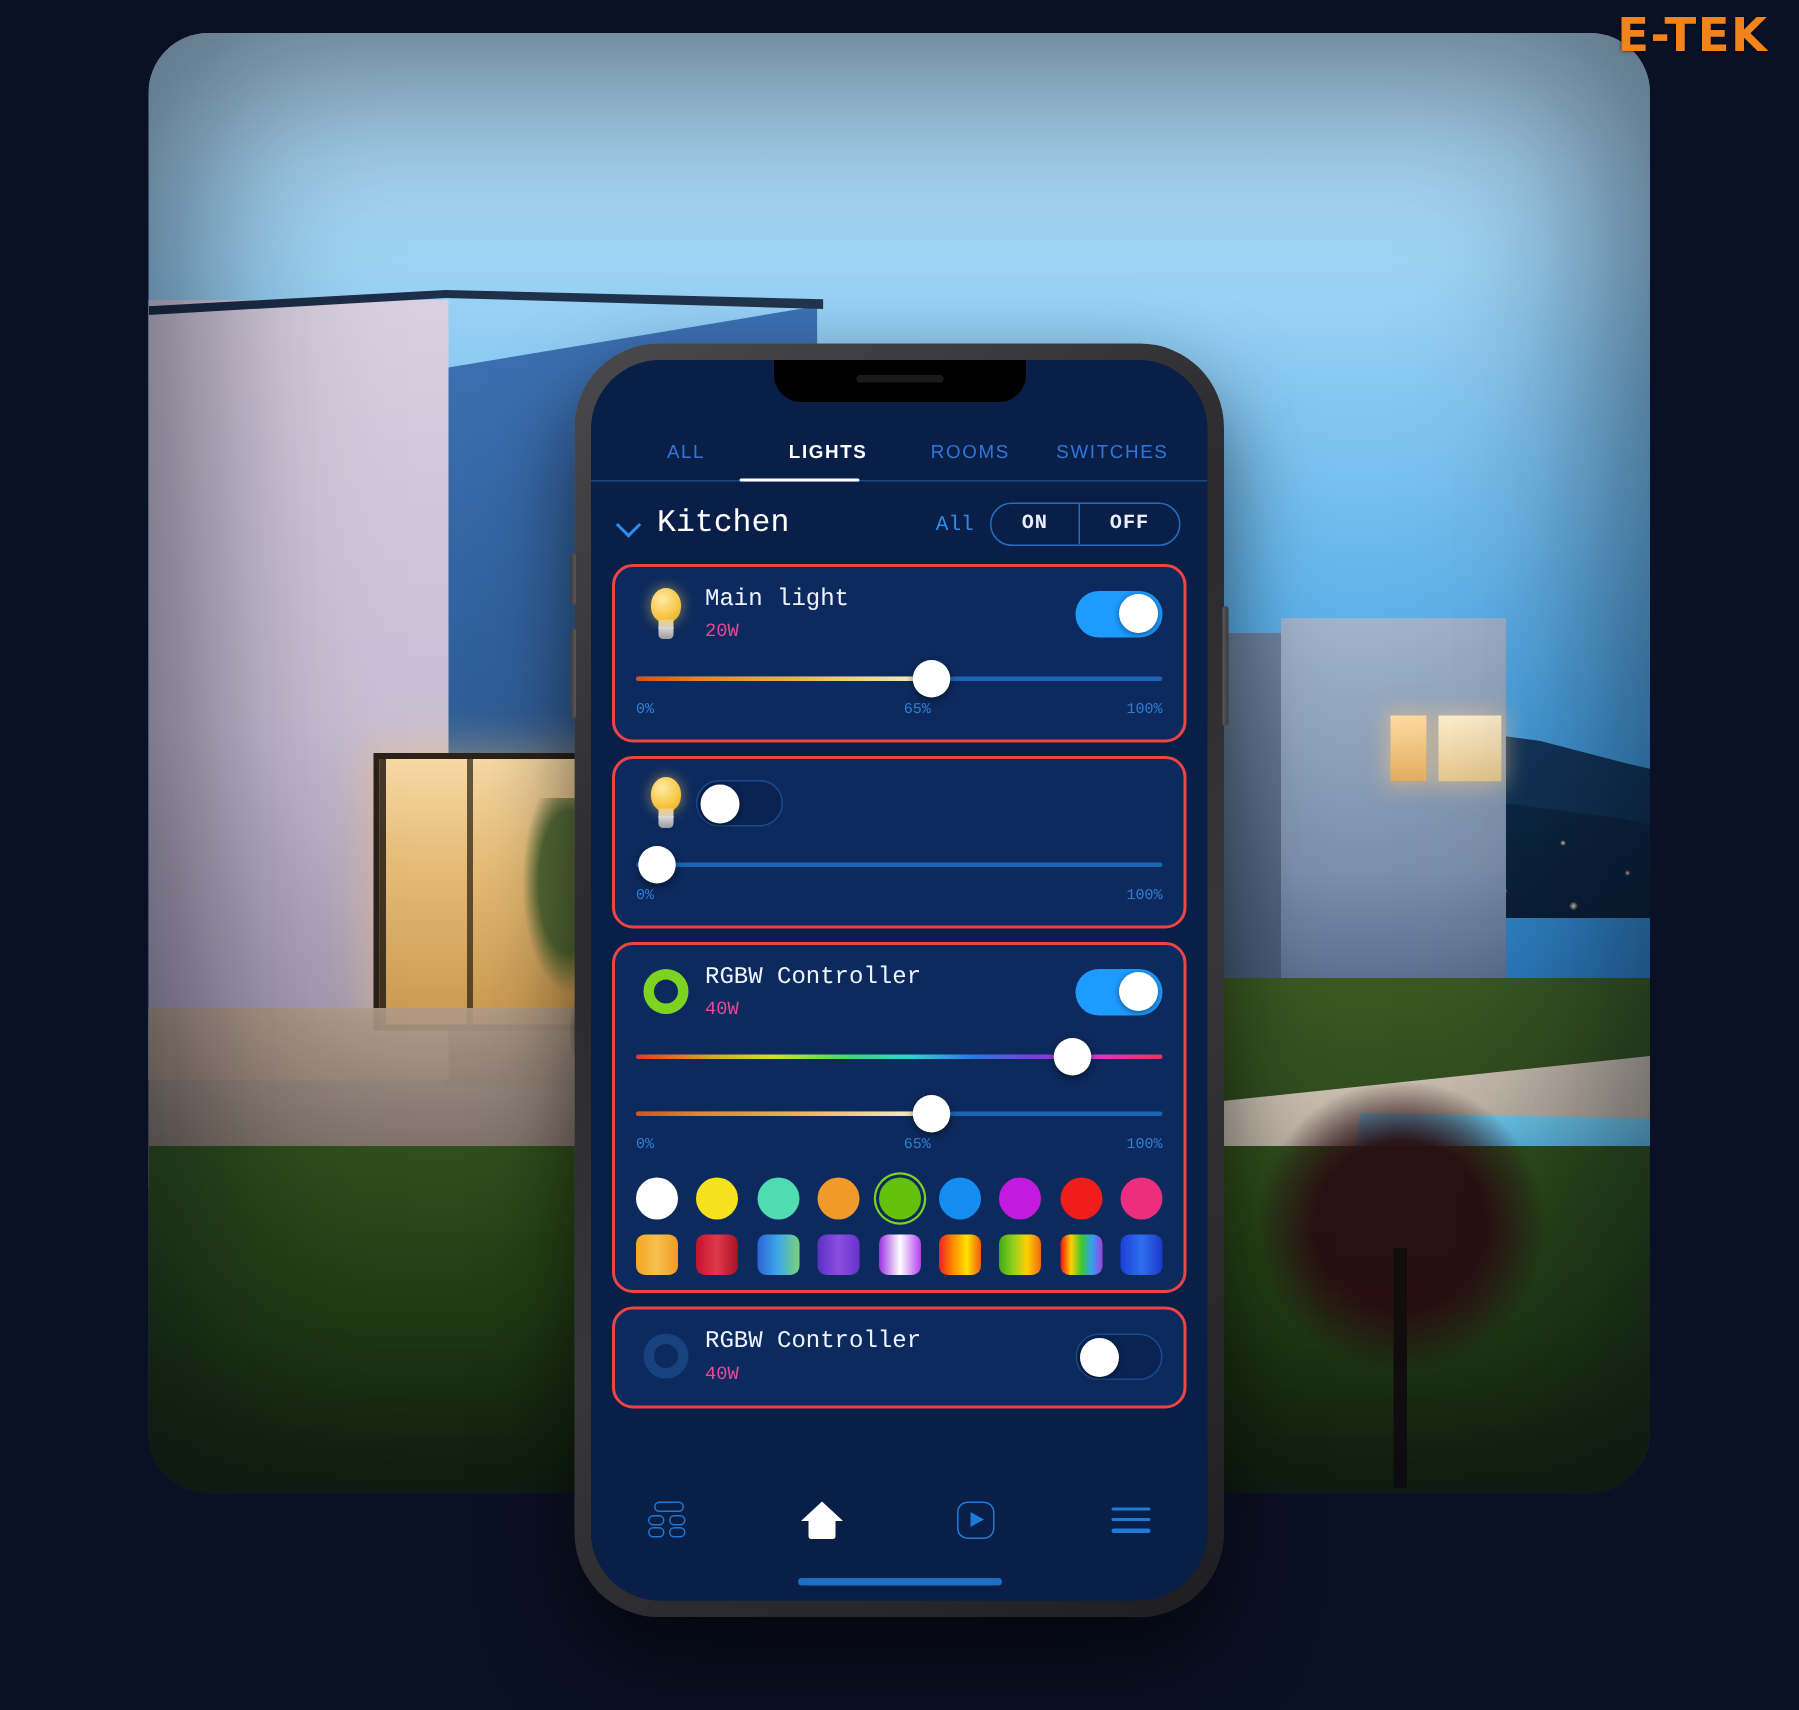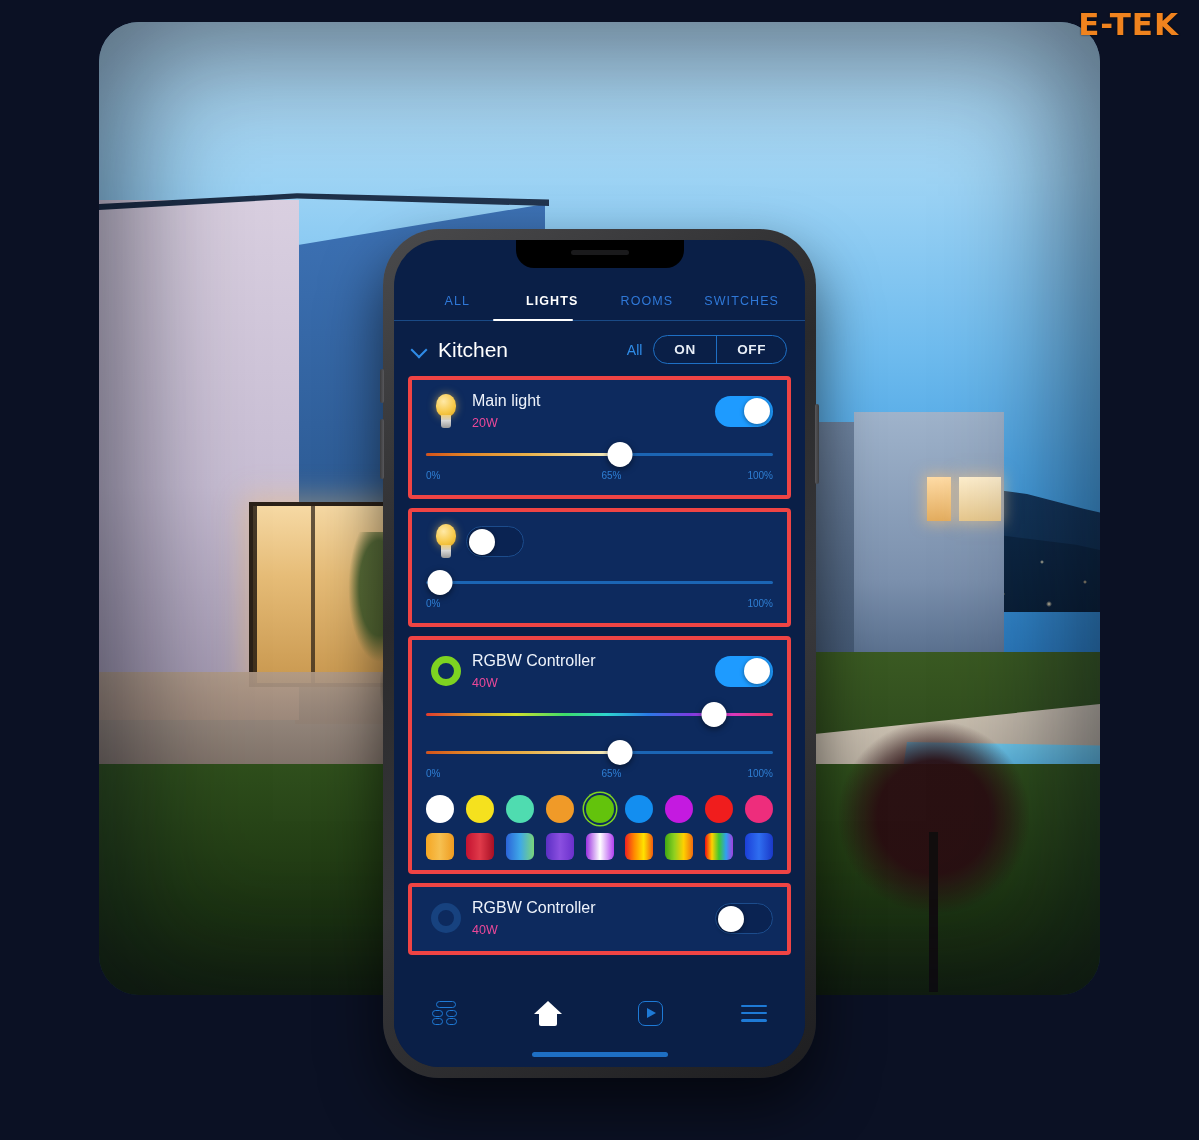--- a/index.html
+++ b/index.html
@@ -227,21 +227,21 @@
     display: flex; border: 1.4px solid #1e6fc4; border-radius: 18px; overflow: hidden;
   }
   .onoff div {
     padding: 6px 20px; color: #e8eef7; font-size: 13.5px; font-weight: 600; letter-spacing: .6px;
   }
   .onoff .sep { padding: 0; width: 1.4px; background: #1e6fc4; }
 
   
   .cards { padding: 0 14px; }
   .card {
-    background: #0d2a5e; border: 4px solid #ef4444; border-radius: 4px;
+    background: #0d2a5e; border: 2px solid #ef4444; border-radius: 14px;
     margin-bottom: 9px; padding: 12px 14px 10px;
   }
   .card.flat { padding-bottom: 14px; }
   .card-top { display: flex; align-items: center; }
   .dev-icon { width: 40px; flex: none; display:flex; align-items:center; justify-content:center; }
   .bulb { width: 26px; height: 34px; position: relative; }
   .bulb .glass {
     position:absolute; left:3px; top:0; width:20px; height:23px; border-radius:50% 50% 45% 45%;
     background: radial-gradient(circle at 38% 32%, #ffe9a6, #f7c94a 55%, #e2a616);
     box-shadow: 0 0 9px rgba(255,205,90,.55);
@@ -317,21 +317,21 @@
     background:#fff; border-radius: 0 0 2px 2px; }
   .ic-play { width: 25px; height: 25px; border: 1.8px solid #1e7ad6; border-radius: 7px; position: relative; }
   .ic-play::after { content:""; position:absolute; left:8px; top:6px; width:0; height:0;
     border-left: 9px solid #1e7ad6; border-top: 5.5px solid transparent; border-bottom: 5.5px solid transparent; }
   .ic-menu { width: 26px; height: 17px; display:flex; flex-direction:column; justify-content:space-between; }
   .ic-menu i { display:block; height: 2.6px; background: #1e7ad6; border-radius: 2px; }
   .home-indicator {
     position: absolute; left: 50%; transform: translateX(-50%); bottom: 10px;
     width: 136px; height: 5px; border-radius: 3px; background: #1e6fc4;
   }
-  .content { position: relative; height: 733px; overflow: hidden; }
+  .content { position: relative; height: 733px; overflow: hidden; font-family: Liberation Mono, monospace; }
 </style>
 </head>
 <body>
 
 <div id="stage">
 
   <div class="brand">E-TEK</div>
 
   <div class="photo">
     <div class="sky"></div>

